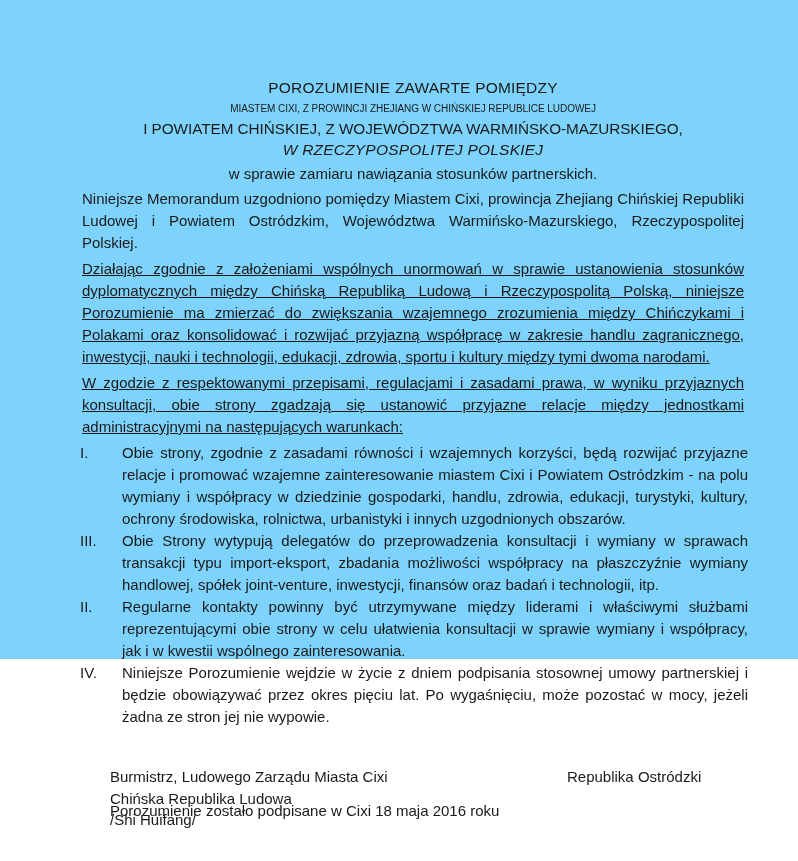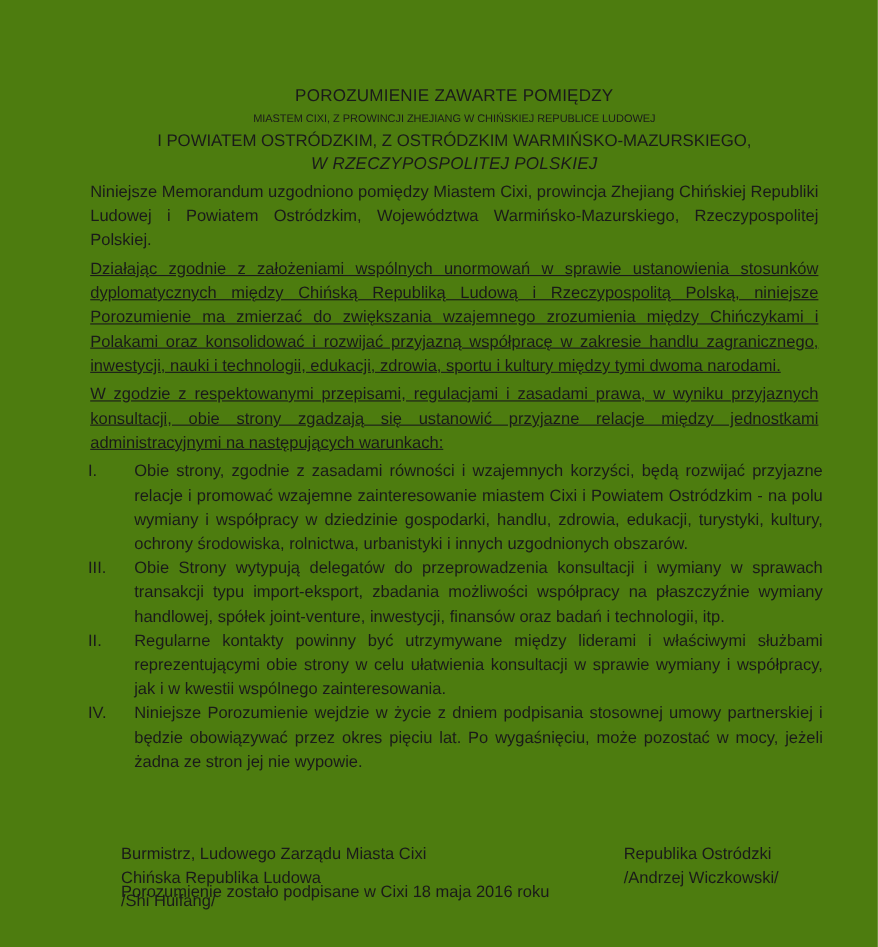--- a/index.html
+++ b/index.html
@@ -10,22 +10,22 @@
   body {
     width: 798px;
     height: 861px;
     font-family: "Liberation Sans", sans-serif;
     color: #1a1a1a;
     overflow: hidden;
   }
   .page {
     position: relative;
     width: 798px;
-    height: 861px;
-    background: #4d7c0f;
+    height: 659px;
+    background: #7dd3fc;
     box-sizing: border-box;
     padding: 0;
   }
   .doc-body {
     position: absolute;
     left: 78px;
     top: 78px;
     width: 670px;
   }
 
@@ -124,24 +124,25 @@
 </head>
 <body>
 
 <div class="page">
 
   <div class="doc-body">
 
     <div class="title-block">
       <span class="title-line l1">POROZUMIENIE ZAWARTE POMIĘDZY</span>
       <span class="title-line l2">MIASTEM CIXI, Z PROWINCJI ZHEJIANG W CHIŃSKIEJ REPUBLICE LUDOWEJ</span>
-      <span class="title-line l3">I POWIATEM OSTRÓDZKIM, Z OSTRÓDZKIM WARMIŃSKO-MAZURSKIEGO,</span>
+      <span class="title-line l3">I POWIATEM CHIŃSKIEJ, Z WOJEWÓDZTWA WARMIŃSKO-MAZURSKIEGO,</span>
       <span class="title-line l4">W RZECZYPOSPOLITEJ POLSKIEJ</span>
     </div>
 
+    <div class="subtitle-line">w sprawie zamiaru nawiązania stosunków partnerskich.</div>
 
     <p class="para">Niniejsze Memorandum uzgodniono pomiędzy Miastem Cixi, prowincja Zhejiang Chińskiej Republiki Ludowej i Powiatem Ostródzkim, Województwa Warmińsko-Mazurskiego, Rzeczypospolitej Polskiej.</p>
     <p class="para">Działając zgodnie z założeniami wspólnych unormowań w sprawie ustanowienia stosunków dyplomatycznych między Chińską Republiką Ludową i Rzeczypospolitą Polską, niniejsze Porozumienie ma zmierzać do zwiększania wzajemnego zrozumienia między Chińczykami i Polakami oraz konsolidować i rozwijać przyjazną współpracę w zakresie handlu zagranicznego, inwestycji, nauki i technologii, edukacji, zdrowia, sportu i kultury między tymi dwoma narodami.</p>
     <p class="para">W zgodzie z respektowanymi przepisami, regulacjami i zasadami prawa, w wyniku przyjaznych konsultacji, obie strony zgadzają się ustanowić przyjazne relacje między jednostkami administracyjnymi na następujących warunkach:</p>
 
     <ol class="list">
       <li class="list-item">
         <span class="list-marker">I.</span>
         <span class="list-text">Obie strony, zgodnie z zasadami równości i wzajemnych korzyści, będą rozwijać przyjazne relacje i promować wzajemne zainteresowanie miastem Cixi i Powiatem Ostródzkim - na polu wymiany i współpracy w dziedzinie gospodarki, handlu, zdrowia, edukacji, turystyki, kultury, ochrony środowiska, rolnictwa, urbanistyki i innych uzgodnionych obszarów.</span>
       </li>
@@ -163,20 +164,19 @@
 
   <div class="sig-area">
     <div class="sig-row">
       <div class="sig-col left">
         <span class="sig-line">Burmistrz, Ludowego Zarządu Miasta Cixi</span>
         <span class="sig-line">Chińska Republika Ludowa</span>
         <span class="sig-line">/Shi Huifang/</span>
       </div>
       <div class="sig-col right">
         <span class="sig-line">Republika Ostródzki</span>
-        <span class="sig-line">/Andrzej Wiczkowski/</span>
       </div>
     </div>
   </div>
 
   <div class="closing">Porozumienie zostało podpisane w Cixi 18 maja 2016 roku</div>
 
 </div>
 
 </body></html>

